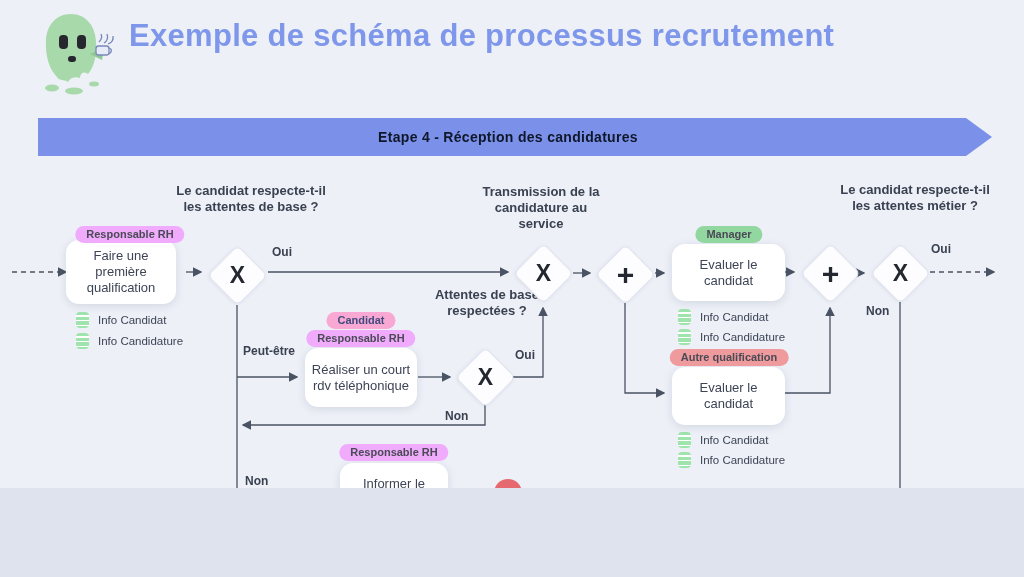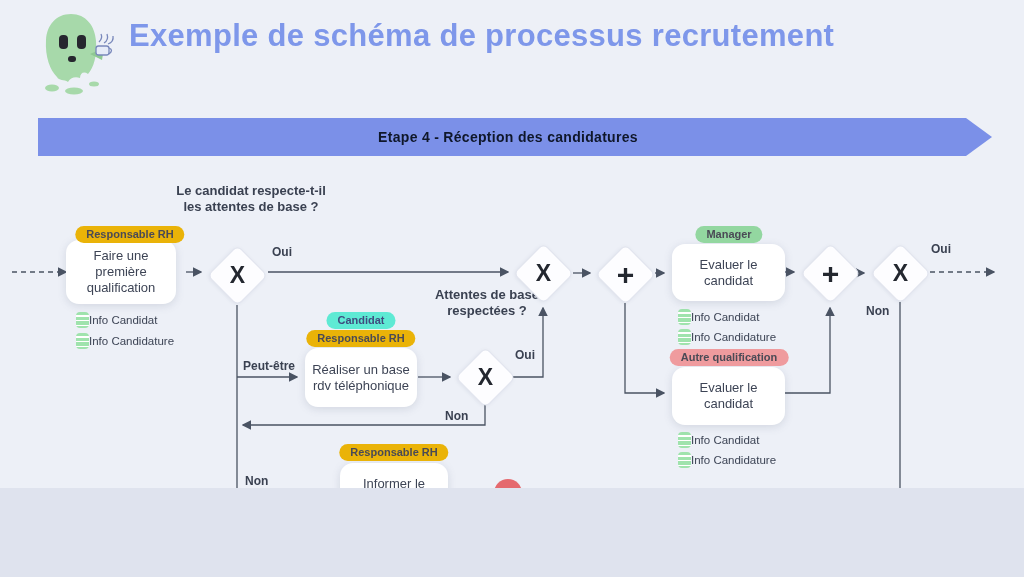--- a/index.html
+++ b/index.html
@@ -20,39 +20,39 @@
 
   
   .task { background:#ffffff; border-radius:13px; z-index:3;
           box-shadow:0 2px 8px rgba(90,100,130,.18);
           color:#3d4455; font-size:13px; line-height:16px;
           display:flex; align-items:center; justify-content:center;
           text-align:center; padding:4px; box-sizing:border-box; }
   .badge { transform:translateX(-50%); border-radius:10px; padding:2px 11px;
            font-size:11px; font-weight:bold; white-space:nowrap; color:#4a4a55;
            z-index:4; line-height:13px; }
-  .badge.orange { background:#eab308; }
+  .badge.orange { background:#f0abfc; }
   .badge.green  { background:#93d7a0; }
   .badge.pink   { background:#ef9b9e; }
-  .badge.peri   { background:#5eead4; color:#3f4b7e; }
+  .badge.peri   { background:#f9a8d4; color:#3f4b7e; }
 
   .qlabel { transform:translateX(-50%); text-align:center; font-weight:bold;
             font-size:13px; color:#3a4151; line-height:16px; z-index:2; }
   .elabel { font-weight:bold; font-size:12px; color:#3a4151; z-index:2;text-align:right; }
 
   .gw { width:41px; height:41px; background:#fdfdff; border:1px solid #e1e4ee;
         border-radius:6px; transform:rotate(45deg); z-index:3;
         box-shadow:0 1px 4px rgba(90,100,130,.10); }
   .gw span { position:absolute; inset:0; transform:rotate(-45deg);
              display:flex; align-items:center; justify-content:center;
              font-weight:bold; color:#23272f; }
   .gw.x span    { font-size:23px; }
   .gw.plus span { font-size:30px; }
 
-  .db-row { display:flex; align-items:center; font-size:11.5px;
+  .db-row { display:flex; align-items:center; gap:9px; font-size:11.5px;
             color:#3d4455; z-index:2; }
   .db-icon { width:13px; height:16px; border-radius:4px; flex:0 0 13px;
              background:repeating-linear-gradient(180deg,#9fe3ad 0 3.4px,#ffffff 3.4px 4.6px); }
 
   svg.connectors { left:0; top:0; z-index:1; }
 </style>
 </head>
 <body>
 
 <div class="stage">
@@ -105,20 +105,22 @@
       <path d="M485 405 V425 H243" marker-end="url(#arr)"></path>
       <path d="M449 493 H486" marker-end="url(#arr)"></path>
       <path d="M625 303 V393 H664" marker-end="url(#arr)"></path>
       <path d="M785 393 H830 V308" marker-end="url(#arr)"></path>
       <path d="M900 302 V549 H297 V501" marker-end="url(#arr)"></path>
     </g>
     <circle cx="508" cy="493" r="14" fill="#e5696e"></circle>
   </svg>
 
   <div class="abs qlabel" style="left:251px;top:183px;width:152px">Le candidat respecte-t-il les attentes de base ?</div>
+  <div class="abs qlabel" style="left:541px;top:184px;width:140px">Transmission de la candidature au service</div>
+  <div class="abs qlabel" style="left:915px;top:182px;width:152px">Le candidat respecte-t-il les attentes métier ?</div>
   <div class="abs qlabel" style="left:487px;top:287px;width:108px">Attentes de base respectées ?</div>
 
   <div class="abs gw x" style="left:216px;top:254px">
     <span>X</span>
     </div>
   <div class="abs gw x" style="left:522px;top:252px">
     <span>X</span>
     </div>
   <div class="abs gw plus" style="left:604px;top:253px">
     <span>+</span>
@@ -127,36 +129,36 @@
     <span>+</span>
     </div>
   <div class="abs gw x" style="left:879px;top:252px">
     <span>X</span>
     </div>
   <div class="abs gw x" style="left:464px;top:356px">
     <span>X</span>
     </div>
 
   <div class="abs elabel" style="left:272px;top:245px">Oui</div>
-  <div class="abs elabel" style="left:243px;top:359px">Peut-être</div>
+  <div class="abs elabel" style="left:243px;top:344px">Peut-être</div>
   <div class="abs elabel" style="left:245px;top:474px">Non</div>
   <div class="abs elabel" style="left:515px;top:348px">Oui</div>
   <div class="abs elabel" style="left:445px;top:409px">Non</div>
   <div class="abs elabel" style="left:931px;top:242px">Oui</div>
   <div class="abs elabel" style="left:866px;top:304px">Non</div>
 
   <div class="abs badge orange" style="left:130px;top:226px">Responsable RH</div>
   <div class="abs task" style="left:66px;top:240px;width:110px;height:64px">
       <span>Faire une première qualification</span>
     </div>
 
   <div class="abs badge peri" style="left:361px;top:312px">Candidat</div>
   <div class="abs badge orange" style="left:361px;top:330px">Responsable RH</div>
   <div class="abs task" style="left:305px;top:348px;width:112px;height:59px">
-      <span>Réaliser un base rdv téléphonique</span>
+      <span>Réaliser un court rdv téléphonique</span>
     </div>
 
   <div class="abs badge green" style="left:729px;top:226px">Manager</div>
   <div class="abs task" style="left:672px;top:244px;width:113px;height:57px">
       <span>Evaluer le candidat</span>
     </div>
 
   <div class="abs badge pink" style="left:729px;top:349px">Autre qualification</div>
   <div class="abs task" style="left:672px;top:367px;width:113px;height:58px">
       <span>Evaluer le candidat</span>

